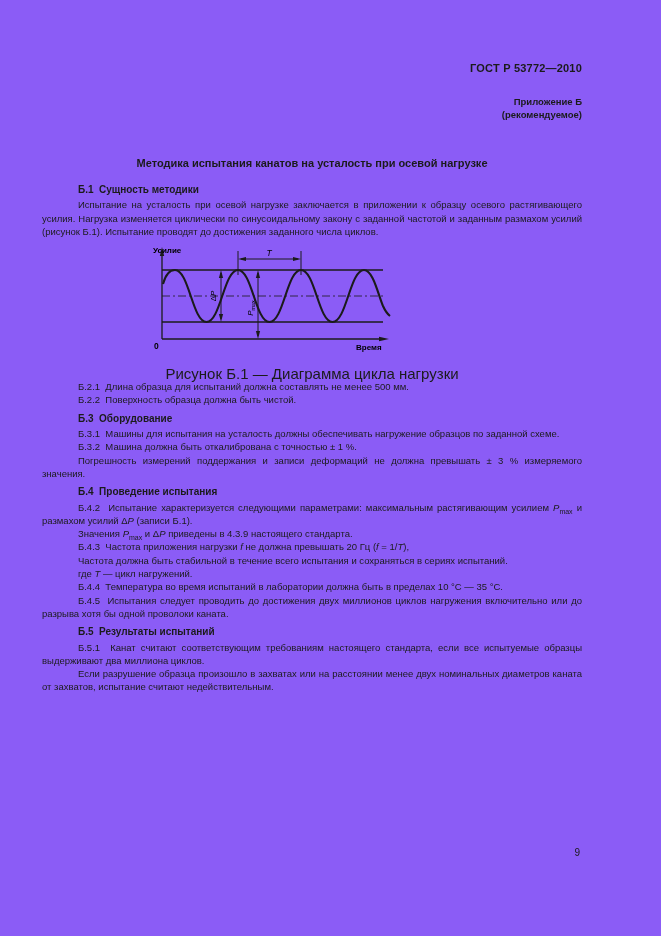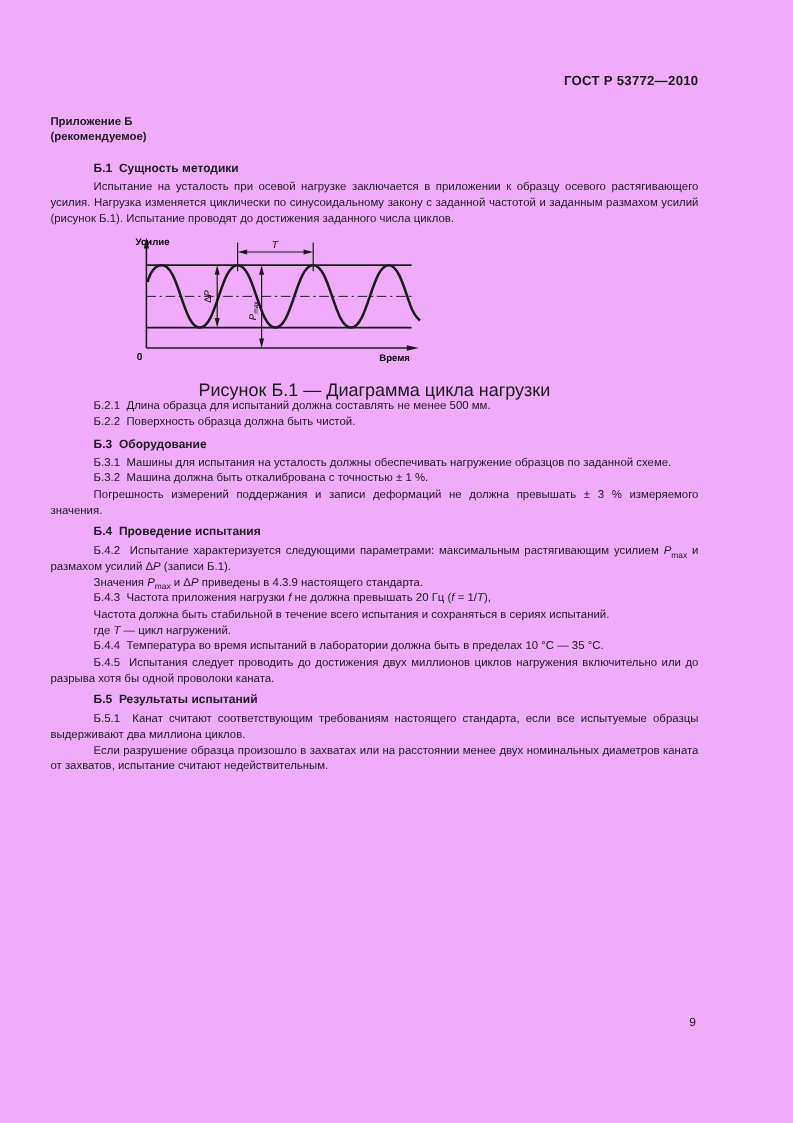--- a/index.html
+++ b/index.html
@@ -1,61 +1,62 @@
 <!DOCTYPE html>
 <html><head>
 <meta charset="utf-8">
 <style>
   html,body { margin:0; padding:0; background:#e8e8e8; }
   .page {
     position:relative; width:661px; height:936px; margin:0 auto;
-    background:#f0abfc; color:#1b1b1b;
+    background:#8b5cf6; color:#1b1b1b;
     font-family:"Liberation Sans","DejaVu Sans",sans-serif;
     overflow:hidden;
   }
   .doc-code {
     position:absolute; top:62px; right:79px;
     font-size:11px; font-weight:bold; letter-spacing:.2px;
   }
   .content { position:absolute; left:42px; top:96px; width:540px; }
-  .appendix { text-align:left; font-weight:bold; font-size:9.5px; line-height:12.5px; }
+  .appendix { text-align:right; font-weight:bold; font-size:9.5px; line-height:12.5px; }
   .doc-title {
     margin:36px 0 0 0; text-align:center;
     font-size:11px; font-weight:bold; line-height:13px;
   }
   .sec-h {
     margin:5px 0 2px 0; font-size:10px; font-weight:bold;
     line-height:13.3px; text-indent:36px;
   }
   .sec-h.first { margin-top:13px; }
   .body-p {
     margin:0; font-size:9.5px; line-height:13.3px;
     text-align:justify; text-indent:36px;
   }
   .var { font-style:italic; }
   sub { font-size:7px; line-height:0; }
-  .fig-wrap { margin:8px 0 0 70px; width:254px;text-align:right; }
+  .fig-wrap { margin:8px 0 0 110px; width:254px;text-align:right; }
   .fig-caption { margin-top:6px; text-align:center; font-size:15px; line-height:12px; }
   .page-number { position:absolute; top:847px; right:81px; font-size:10px; }
   svg text { font-family:"Liberation Sans","DejaVu Sans",sans-serif; }
 </style>
 </head>
 <body>
 
 <div class="page">
 
   <div class="doc-code">ГОСТ Р 53772—2010</div>
 
   <div class="content">
 
     <div class="appendix">
       <div>Приложение Б</div>
       <div>(рекомендуемое)</div>
     </div>
 
+    <div class="doc-title">Методика испытания канатов на усталость при осевой нагрузке</div>
 
     <div class="sec-h first">Б.1&nbsp; Сущность методики</div>
     <p class="body-p">Испытание на усталость при осевой нагрузке заключается в приложении к образцу осевого растягивающего усилия. Нагрузка изменяется циклически по синусоидальному закону с заданной частотой и заданным размахом усилий (рисунок Б.1). Испытание проводят до достижения заданного числа циклов.</p>
 
     <div class="fig-wrap">
       <svg width="254" height="112" viewBox="0 0 254 112">
 
         <line x1="10" y1="24" x2="231" y2="24" stroke="#1b1b1b" stroke-width="1.4"></line>
         <line x1="10" y1="76" x2="231" y2="76" stroke="#1b1b1b" stroke-width="1.4"></line>
         <line x1="10" y1="50" x2="231" y2="50" stroke="#1b1b1b" stroke-width="0.8" stroke-dasharray="8 3 2 3"></line>

